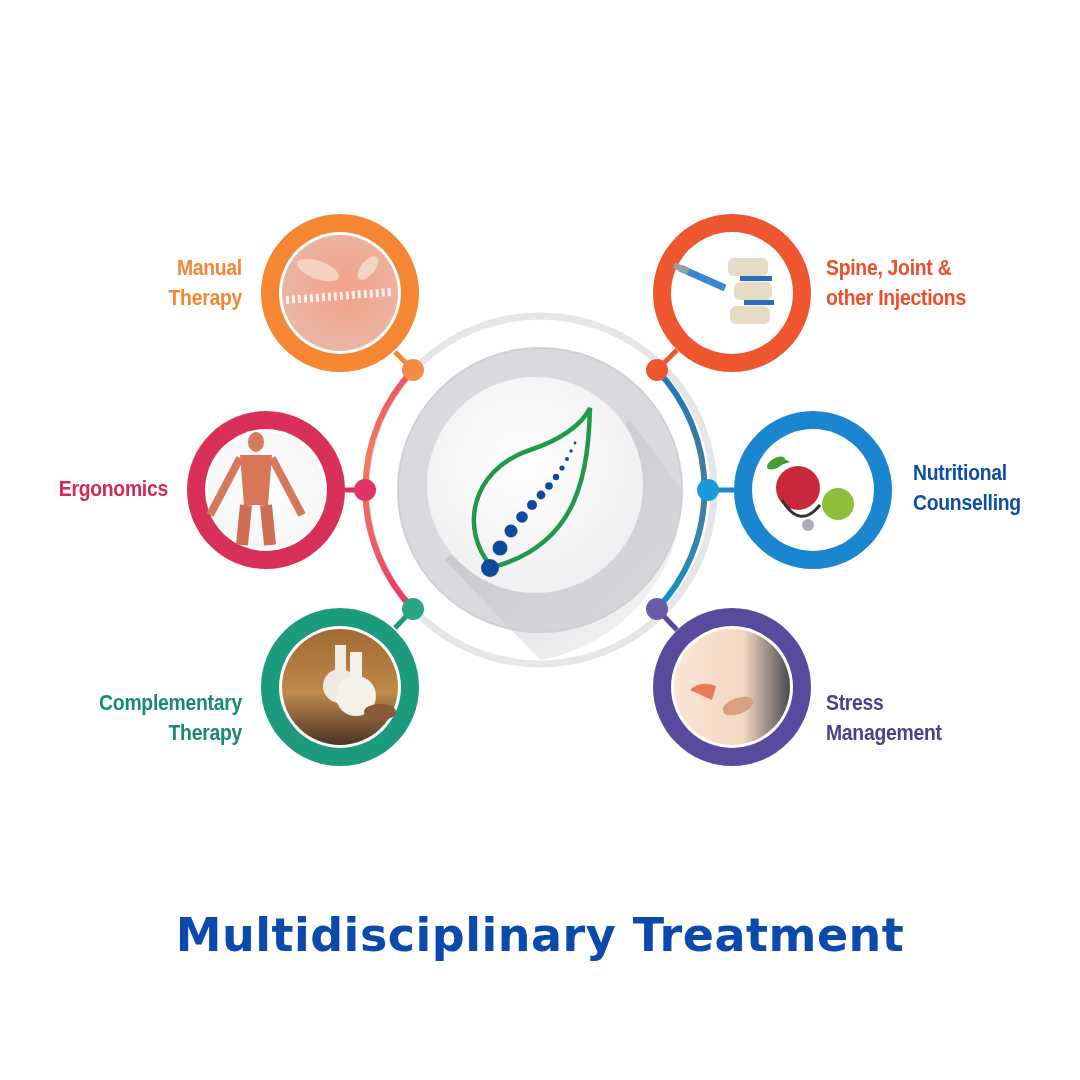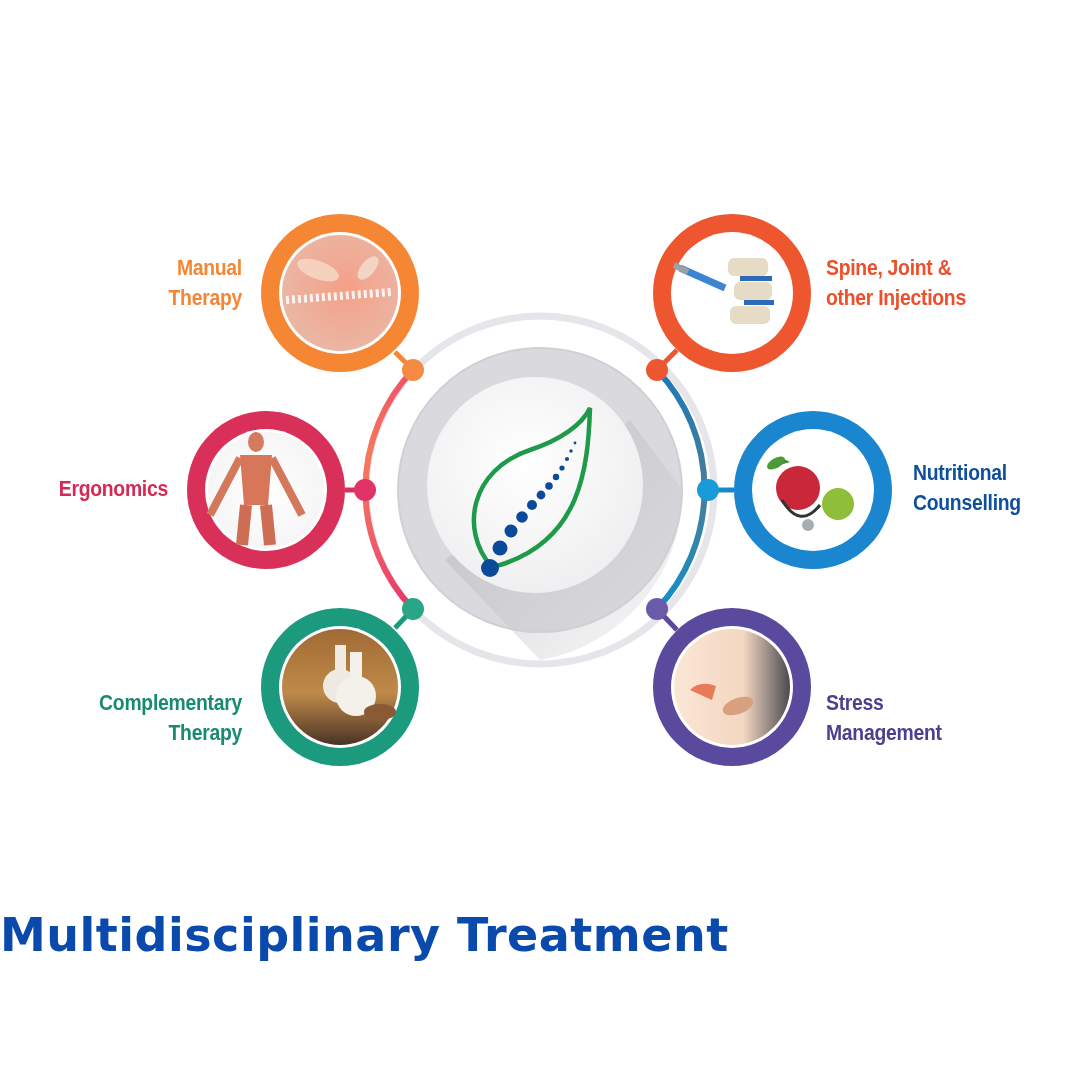--- a/index.html
+++ b/index.html
@@ -2,21 +2,21 @@
 <html><head>
 <meta charset="utf-8">
 <style>
   html,body{margin:0;padding:0;background:#ffffff;}
   body{width:1080px;height:1080px;position:relative;overflow:hidden;font-family:"Liberation Sans",sans-serif;}
   #stage{position:absolute;left:0;top:0;width:1080px;height:1080px;}
   .label{position:absolute;font-family:"Liberation Sans",sans-serif;font-weight:700;font-size:22px;line-height:30px;letter-spacing:-0.3px;transform:scaleX(0.88);}
   .label.right-align{text-align:right;transform-origin:right center;}
   .label.left-align{text-align:left;transform-origin:left center;}
   .label span{display:block;white-space:nowrap;}
-  #title{position:absolute;left:0;top:908px;width:1080px;text-align:left;font-family:"DejaVu Sans",sans-serif;font-weight:700;font-size:46px;color:#0a4aad;letter-spacing:0.5px;}
+  #title{position:absolute;left:0;top:908px;width:1080px;text-align:center;font-family:"DejaVu Sans",sans-serif;font-weight:700;font-size:46px;color:#0a4aad;letter-spacing:0.5px;}
 </style>
 </head>
 <body>
 
 <svg id="stage" width="1080" height="1080" viewBox="0 0 1080 1080" xmlns="http://www.w3.org/2000/svg">
   <defs>
     <linearGradient id="leftArc" x1="0" y1="0" x2="0" y2="1">
       <stop offset="0" stop-color="#f0506a"></stop>
       <stop offset="0.35" stop-color="#f47a5a"></stop>
       <stop offset="0.7" stop-color="#f06068"></stop>

